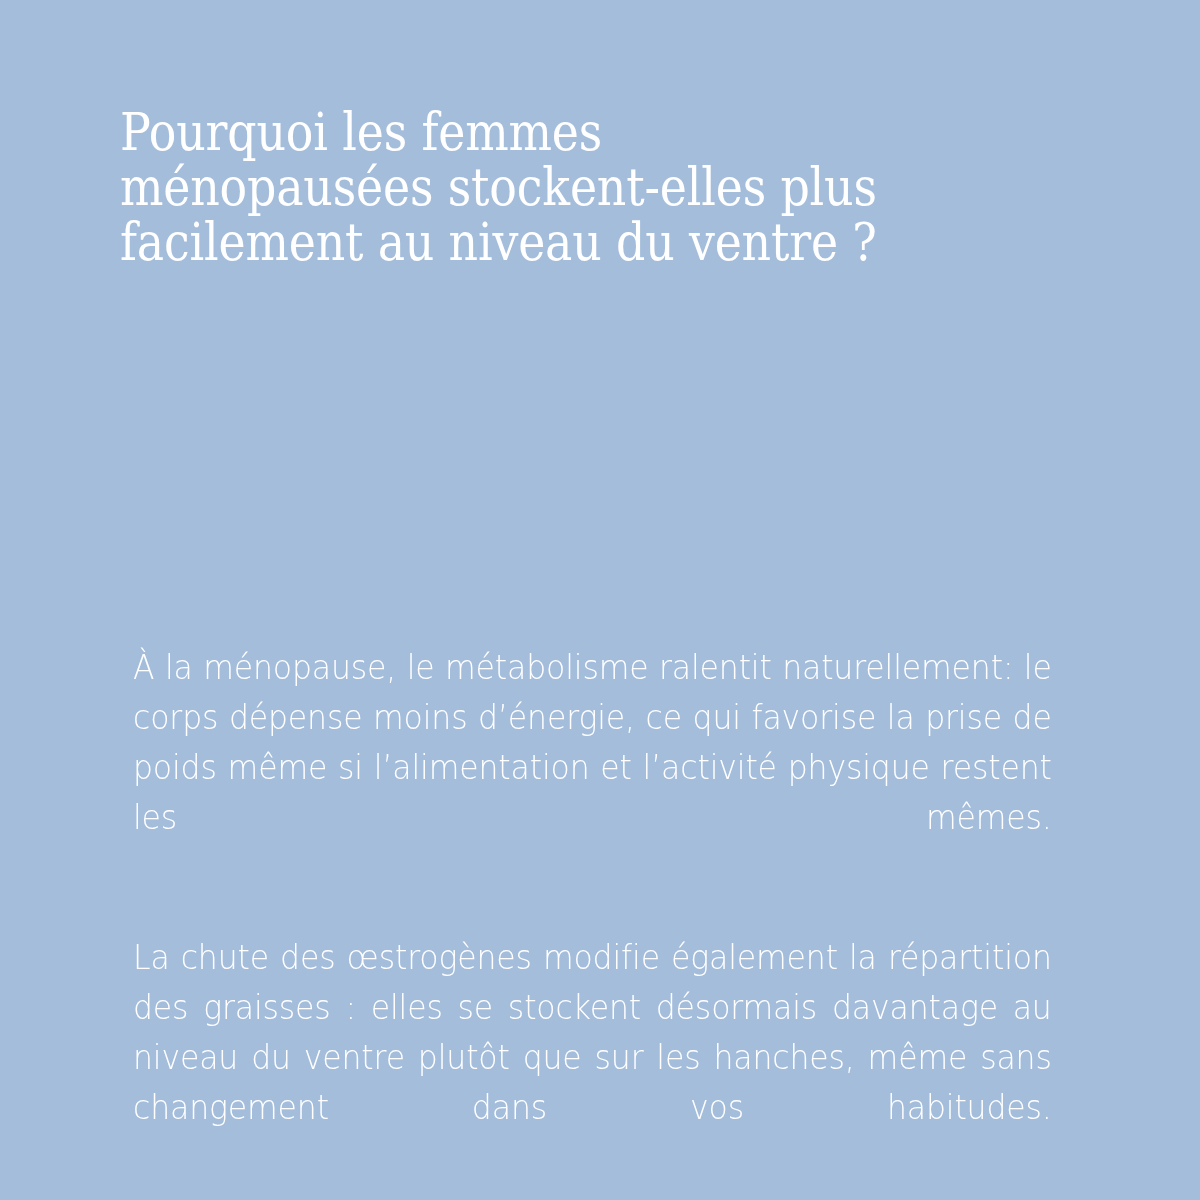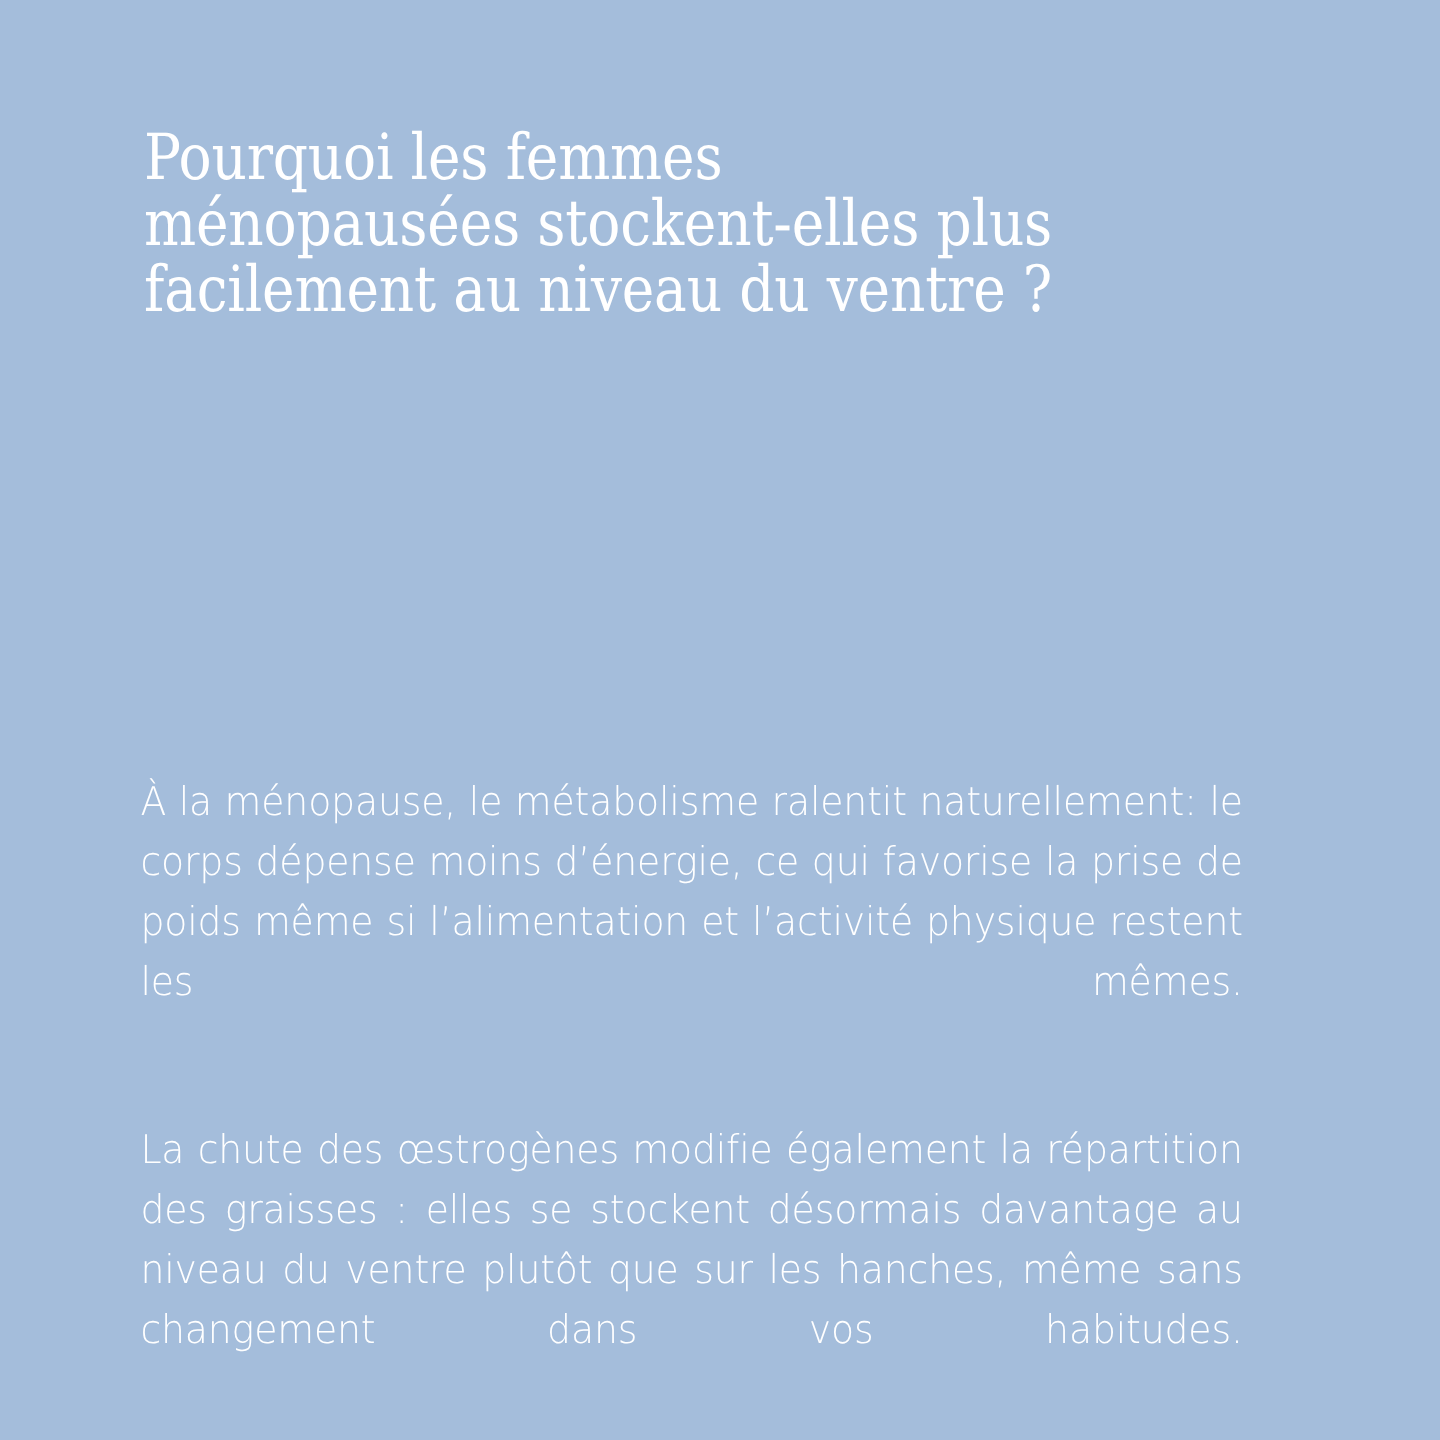--- a/index.html
+++ b/index.html
@@ -44,21 +44,21 @@
     color: #ffffff;
     transform: scaleX(0.865);
     transform-origin: left top;
     white-space: pre-line;
     text-rendering: optimizeLegibility;
   }
 
   
   .body-block {
     position: absolute;
-    left: 117px;
+    left: 133px;
     top: 643px;
     width: 962px;
   }
 
   .body-paragraph {
     margin: 0;
     font-family: "DejaVu Sans", "Liberation Sans", sans-serif;
     font-weight: 300;
     font-size: 33px;
     line-height: 50px;

